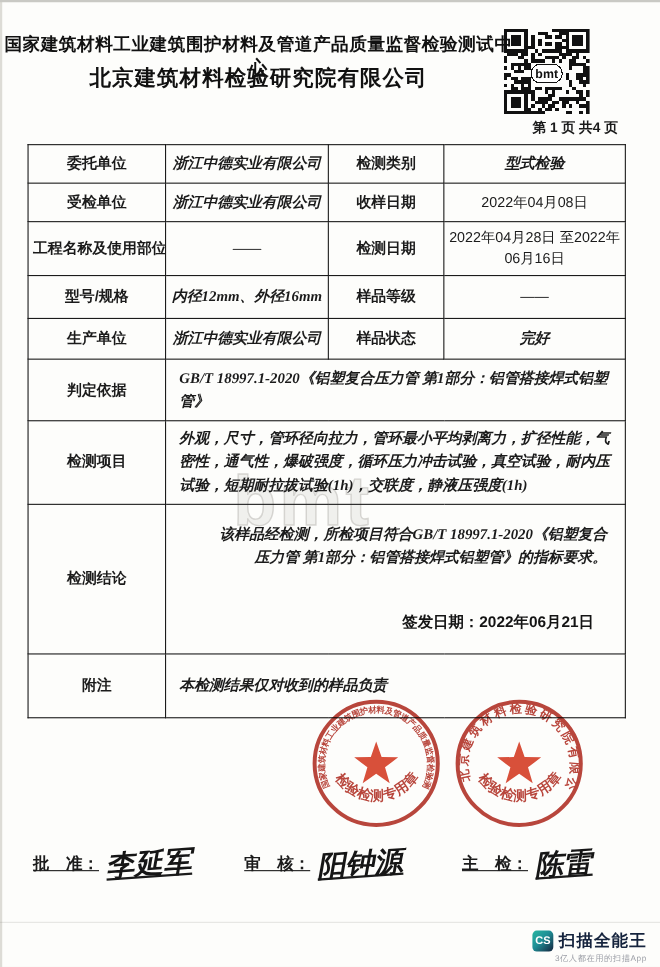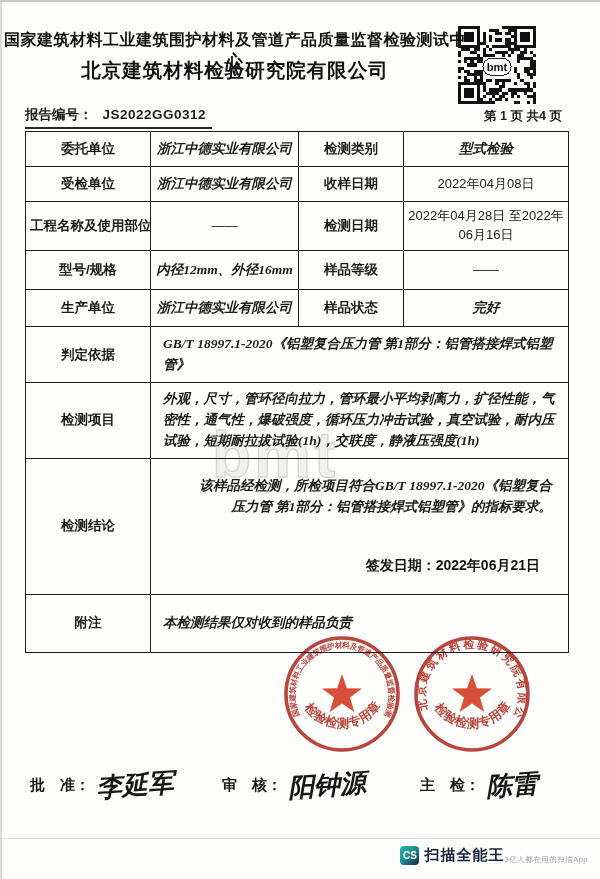--- a/index.html
+++ b/index.html
@@ -39,26 +39,26 @@
 
   .stamp{position:absolute;width:124px;height:124px;z-index:5;mix-blend-mode:multiply;opacity:.93;}
   .stamp-left{left:280px;top:632px;}
   .stamp-right{left:410px;top:632px;}
   .stamp svg{width:124px;height:124px;}
 
   .sigrow{position:absolute;left:30px;top:768px;width:545px;display:flex;align-items:flex-start;z-index:2;}
   .siglabel{font-weight:bold;font-size:15px;white-space:nowrap;padding-top:8px;}
   .signame{font-family:"Liberation Serif",serif;font-style:italic;font-weight:bold;font-size:26px;
            transform:rotate(-4deg);margin:0 6px;white-space:nowrap;color:#161616;}
-  .sg{display:flex;align-items:flex-start;}
+  .sg{display:flex;align-items:flex-start;text-decoration:underline;}
   .sg2{margin-left:42px;} .sg3{margin-left:48px;}
 
   .scanline{position:absolute;left:0;top:838px;width:100%;height:1px;background:rgba(120,120,115,.18);}
 
-  .cs-badge{position:absolute;right:12px;top:846px;display:flex;align-items:flex-end;z-index:3;}
+  .cs-badge{position:absolute;right:12px;top:846px;display:flex;flex-direction:column;align-items:flex-end;z-index:3;}
   .cs-top{display:flex;align-items:center;}
   .cs-icon{width:19px;height:19px;border-radius:4px;background:linear-gradient(135deg,#27b6a1 0%,#1f8f96 45%,#15233d 100%);
            color:#fff;font-size:10px;font-weight:bold;display:flex;align-items:center;justify-content:center;margin-right:5px;}
   .cs-name{font-size:15px;font-weight:bold;color:#15233d;letter-spacing:1px;}
   .cs-sub{font-size:7.5px;color:#9a9da5;margin-top:2px;letter-spacing:.5px;}
 </style>
 </head>
 <body>
 
 <div class="page">
@@ -365,23 +365,20 @@
         <rect x="3" y="24" width="1" height="1"></rect>
         <rect x="4" y="24" width="1" height="1"></rect>
         <rect x="5" y="24" width="1" height="1"></rect>
         <rect x="6" y="24" width="1" height="1"></rect>
         <rect x="8" y="10.4" width="9" height="5.4" rx="2.6" fill="#fff" stroke="#111" stroke-width="0.3"></rect>
         <text x="12.5" y="14.4" font-size="3.6" font-weight="bold" text-anchor="middle" fill="#111" font-family="Liberation Sans, sans-serif">bmt</text>
       </svg>
   </div>
   <div class="pageinfo">第 1 页 共4 页</div>
 
-  <div class="report-row">
-    <span>报告编号：</span><span class="num">JS2022GG0312</span>
-  </div>
 
   <div class="wm">bmt</div>
 
   <table class="info">
     <colgroup>
         <col class="c1">
         <col class="c2">
         <col class="c3">
         <col class="c4">
       </colgroup>

